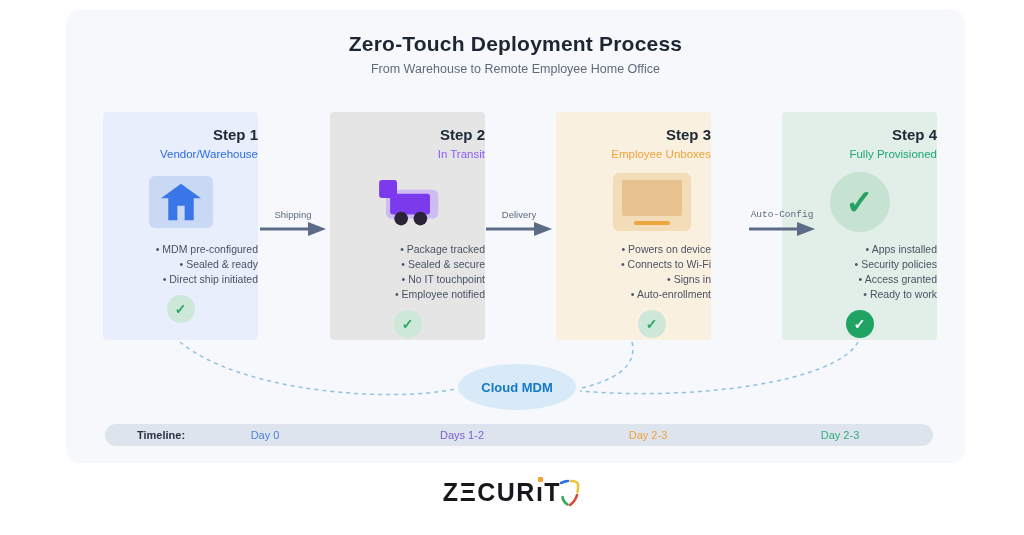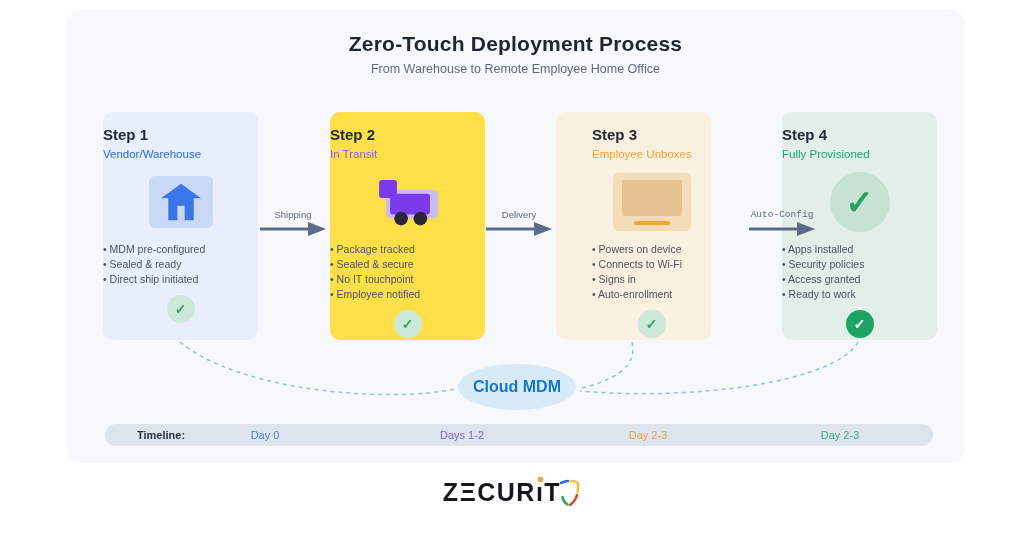--- a/index.html
+++ b/index.html
@@ -6,23 +6,23 @@
   html,body { width:1024px; height:535px; background:#ffffff;
     font-family:"Liberation Sans", sans-serif; overflow:hidden; }
   .panel { position:absolute; left:66px; top:10px; width:899px; height:453px;
     background:#f6f8fb; border-radius:14px; }
   .title { position:absolute; left:0; top:22px; width:100%; text-align:center;
     font-size:21px; font-weight:bold; color:#1e2633; letter-spacing:.2px; }
   .subtitle { position:absolute; left:0; top:52px; width:100%; text-align:center;
     font-size:12.5px; color:#5f6b7a; }
 
   .card { position:absolute; top:112px; width:155px; height:228px;
-    border-radius:10px; text-align:left; padding-top:14px; }
+    border-radius:4px; text-align:right; padding-top:14px; }
   .card1 { left:103px; background:#e8eefb; }
-  .card2 { left:330px; background:#fde047; }
+  .card2 { left:330px; background:#e5e5e5; }
   .card3 { left:556px; background:#faf0df;padding-left:36px; }
   .card4 { left:782px; background:#e2efe8; }
   .step-label { font-size:15px; font-weight:bold; color:#212b38; margin-bottom:5px; }
   .step-name { font-size:11.5px; font-weight:normal; }
   .card1 .step-name { color:#2b6de0; }
   .card2 .step-name { color:#8b5cf6; }
   .card3 .step-name { color:#f0a23a; }
   .card4 .step-name { color:#1ca973; }
   .icon-zone { height:68px; margin-top:8px; display:flex; align-items:center; justify-content:center; }
   .bullets { list-style:none; margin-top:6px; }
@@ -48,21 +48,21 @@
   .arrow { position:absolute; top:209px; width:68px; text-align:center; }
   .a1 { left:259px; } .a2 { left:485px; } .a3 { left:748px;font-family:Liberation Mono, monospace; }
   .arrow-label { font-size:9.5px; color:#5d6b80; margin-bottom:2px; }
 
   .overlay { position:absolute; left:0; top:0; width:1024px; height:535px;
     pointer-events:none; }
 
   .cloud { position:absolute; left:458px; top:364px; width:118px; height:46px;
     background:#d8eaf8; border-radius:50%; display:flex; align-items:center;
     justify-content:center; }
-  .cloud span { font-size:16px; font-weight:bold; color:#1478c8; }
+  .cloud span { font-size:13px; font-weight:bold; color:#1478c8; }
 
   .timeline { position:absolute; left:105px; top:424px; width:828px; height:22px;
     background:#dee4ee; border-radius:11px; }
   .timeline span { position:absolute; font-size:11px; line-height:22px; white-space:nowrap; }
   .tl-label { left:32px; font-weight:bold; color:#2a3342; }
   .tl-0 { left:160px; transform:translateX(-50%); color:#4e7fe0; }
   .tl-1 { left:357px; transform:translateX(-50%); color:#7a5fd3; }
   .tl-2 { left:543px; transform:translateX(-50%); color:#f0a23a; }
   .tl-3 { left:735px; transform:translateX(-50%); color:#2fae7a; }
 

